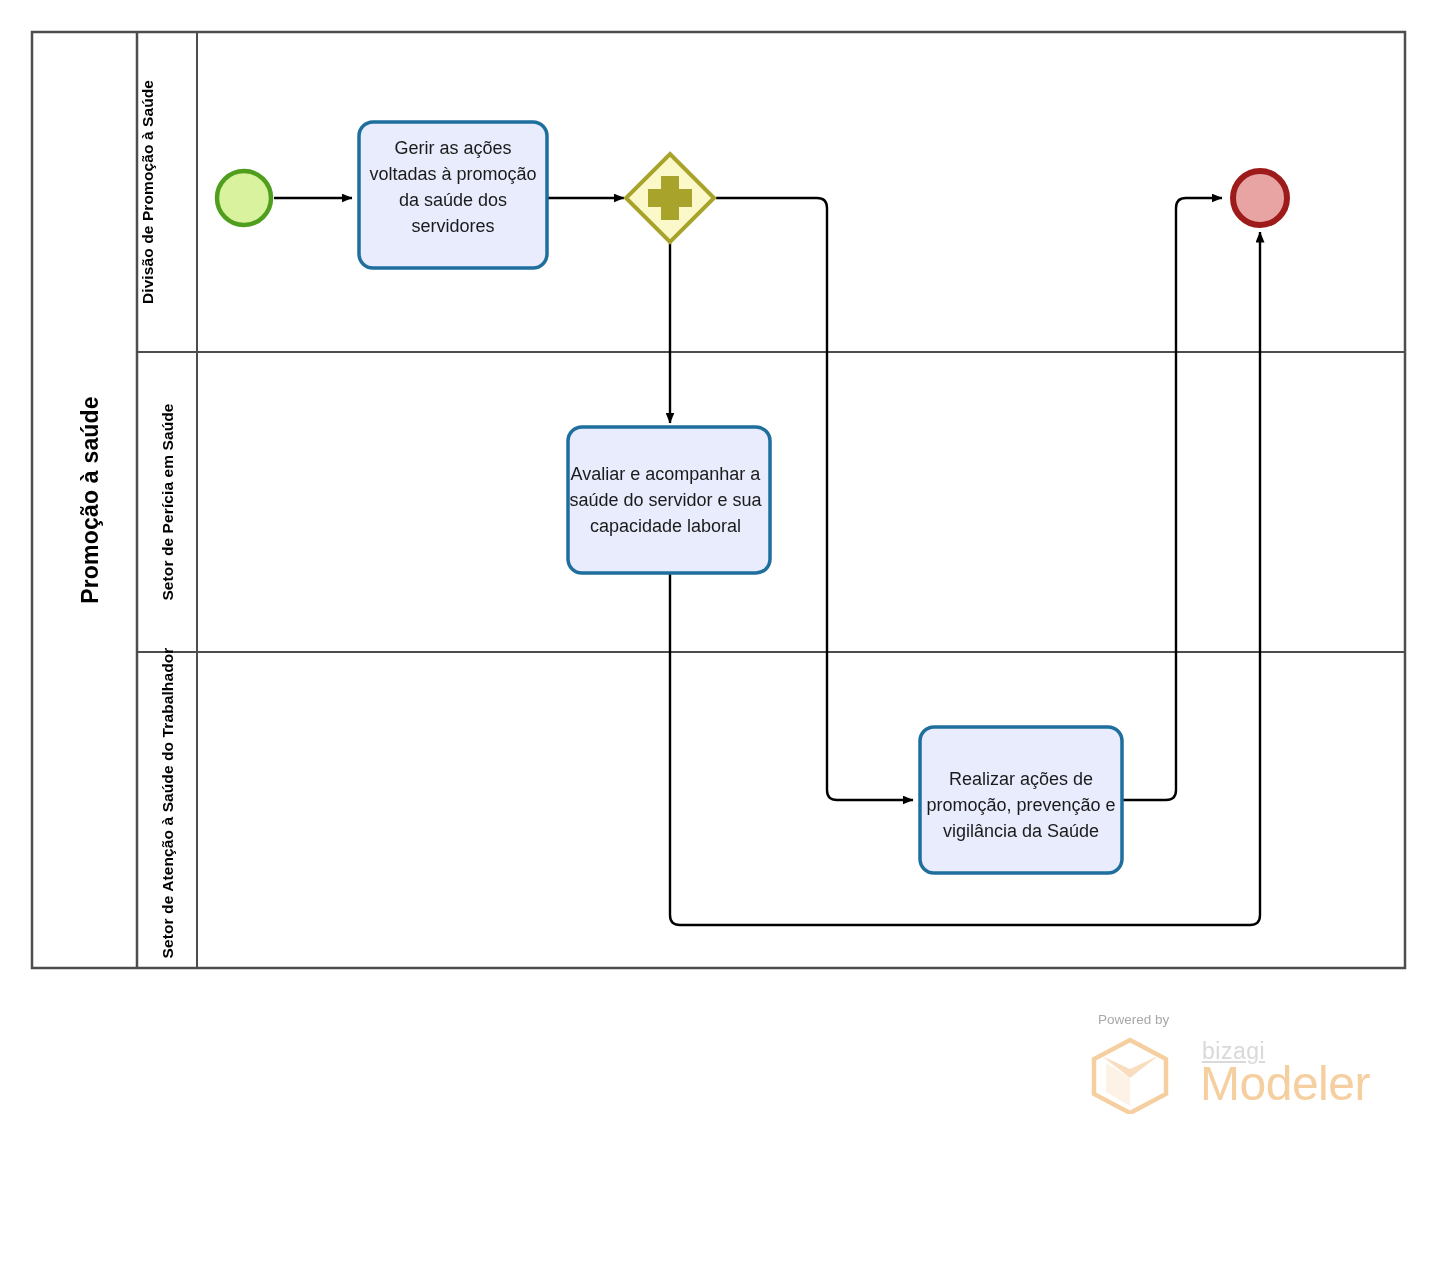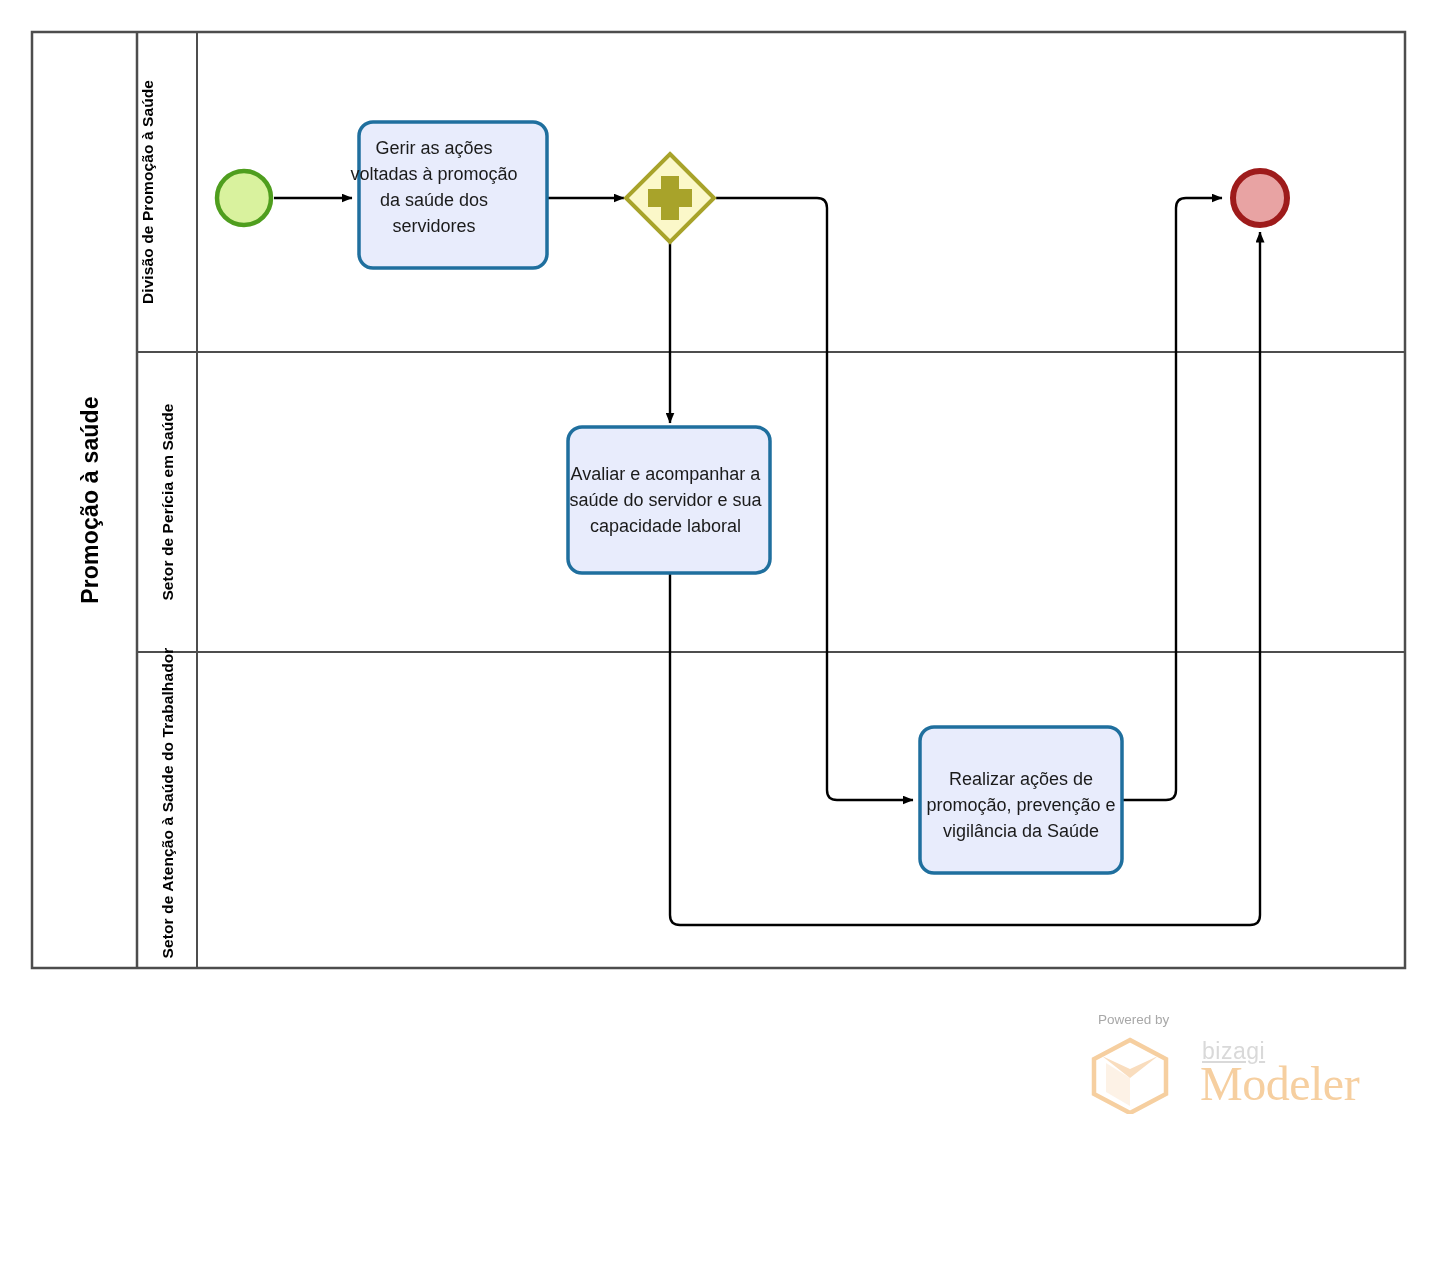--- a/index.html
+++ b/index.html
@@ -94,21 +94,21 @@
     font-family: "Liberation Sans", sans-serif;
     text-decoration: underline;
   }
   .wm-modeler {
     position: absolute;
     left: 120px;
     top: 44px;
     font-size: 48px;
     color: #f6cfa0;
     letter-spacing: -0.5px;
-    font-family: Liberation Serif, serif;
+    font-family: Liberation Sans, sans-serif;
   }
 </style>
 </head>
 <body>
 
 <div id="canvas">
 
   <svg class="diagram-svg" viewBox="0 0 1438 1262">
     <defs>
       <marker id="arrow" markerWidth="11" markerHeight="9" refX="10.5" refY="4.5" orient="auto" markerUnits="userSpaceOnUse">
@@ -164,21 +164,21 @@
   </svg>
 
   <div class="lbl vert-label pool-title" style="left:-350px; top:470px; width:880px; height:60px; transform: rotate(-90deg);">Promoção à saúde</div>
 
   <div class="lbl vert-label lane-title" style="left:-10px; top:162px; width:314px; height:60px; transform: rotate(-90deg);">Divisão de Promoção à Saúde</div>
 
   <div class="lbl vert-label lane-title" style="left:20px; top:472px; width:294px; height:60px; transform: rotate(-90deg);">Setor de Perícia em Saúde</div>
 
   <div class="lbl vert-label lane-title" style="left:11px; top:772px; width:312px; height:62px; transform: rotate(-90deg);">Setor de Atenção à Saúde do Trabalhador</div>
 
-  <div class="task-text" style="left:340px; top:122px; width:188px; height:130px;">Gerir as ações
+  <div class="task-text" style="left:359px; top:122px; width:188px; height:130px;">Gerir as ações
 voltadas à
 promoção da
 saúde dos
 servidores</div>
 
   <div class="task-text" style="left:568px; top:427px; width:195px; height:146px;">Avaliar e
 acompanhar a
 saúde do servidor
 e sua capacidade
 laboral</div>

